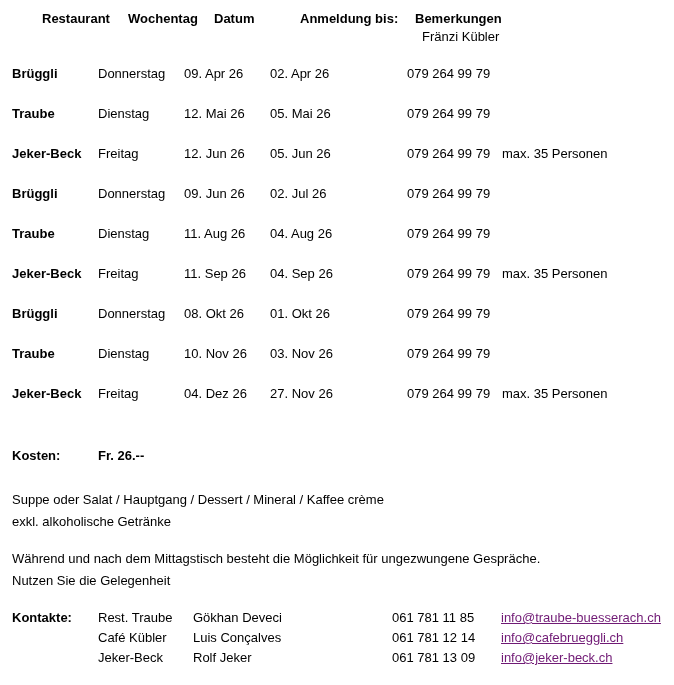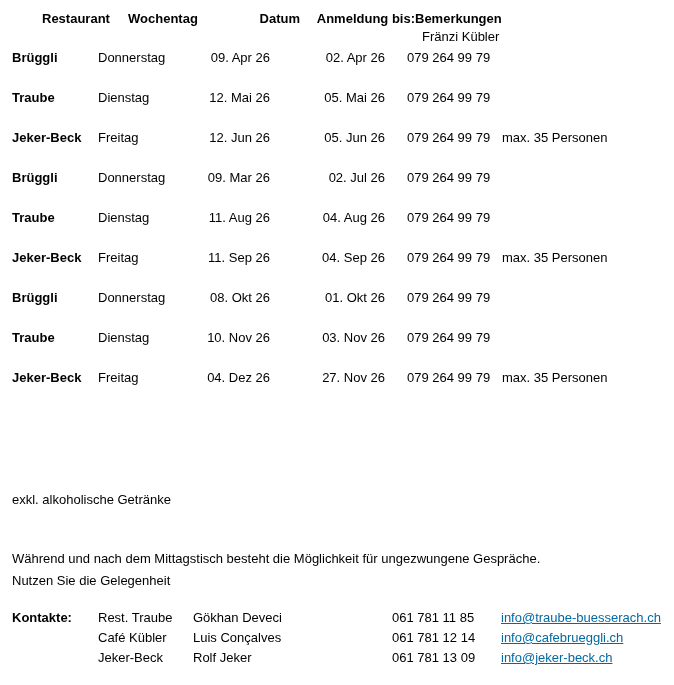--- a/index.html
+++ b/index.html
@@ -13,40 +13,40 @@
     overflow:hidden;
   }
   .grid {
     display:grid;
     grid-template-columns:86px 86px 86px 115px 117px 160px;
     padding:0 12px;
     box-sizing:border-box;
     width:674px;
   }
   .c-left   { text-align:left; }
-  .c-right  { text-align:right; }
+  .c-right  { text-align:left; }
   .c-pad22  { padding-left:22px; }
   .c-pad37  { padding-left:37px; }
   .bold     { font-weight:bold; }
   .abs      { position:absolute; left:0; }
 
   .hdr        { top:10px; line-height:18px;padding-left:42px; }
   .hdr2       { top:28px; line-height:18px; }
-  .schedule   { top:51px; }
+  .schedule   { top:67px; }
   .schedule .grid { height:40px; align-content:start; line-height:14px; }
   .costs      { top:449px; line-height:14px; }
   .menu       { top:489px; padding:0 12px; line-height:22px; }
   .note       { top:548px; padding:0 12px; line-height:22px; }
   .contacts   { top:608px; }
   .contacts .grid {
     grid-template-columns:86px 95px 199px 109px 170px;
     line-height:20px;
   }
   .contacts a {
-    color:#0369a1;
+    color:#701a75;
   }
 </style>
 </head>
 <body>
 
 <div class="page">
 
   <div class="grid abs hdr bold">
     <div class="c-left">Restaurant</div>
     <div class="c-left">Wochentag</div>
@@ -84,21 +84,21 @@
       <div class="c-left bold">Jeker-Beck</div>
       <div class="c-left">Freitag</div>
       <div class="c-right">12. Jun 26</div>
       <div class="c-right">05. Jun 26</div>
       <div class="c-left c-pad22">079 264 99 79</div>
       <div class="c-left">max. 35 Personen</div>
     </div>
     <div class="grid">
       <div class="c-left bold">Brüggli</div>
       <div class="c-left">Donnerstag</div>
-      <div class="c-right">09. Mar 26</div>
+      <div class="c-right">09. Jun 26</div>
       <div class="c-right">02. Jul 26</div>
       <div class="c-left c-pad22">079 264 99 79</div>
       <div class="c-left"></div>
     </div>
     <div class="grid">
       <div class="c-left bold">Traube</div>
       <div class="c-left">Dienstag</div>
       <div class="c-right">11. Aug 26</div>
       <div class="c-right">04. Aug 26</div>
       <div class="c-left c-pad22">079 264 99 79</div>
@@ -131,22 +131,27 @@
     <div class="grid">
       <div class="c-left bold">Jeker-Beck</div>
       <div class="c-left">Freitag</div>
       <div class="c-right">04. Dez 26</div>
       <div class="c-right">27. Nov 26</div>
       <div class="c-left c-pad22">079 264 99 79</div>
       <div class="c-left">max. 35 Personen</div>
     </div>
   </div>
 
+  <div class="grid abs costs">
+    <div class="c-left bold">Kosten:</div>
+    <div class="c-left bold">Fr. 26.--</div>
+  </div>
 
   <div class="abs menu">
+    <div>Suppe oder Salat / Hauptgang / Dessert / Mineral / Kaffee crème</div>
     <div>exkl. alkoholische Getränke</div>
   </div>
 
   <div class="abs note">
     <div>Während und nach dem Mittagstisch besteht die Möglichkeit für ungezwungene Gespräche.</div>
     <div>Nutzen Sie die Gelegenheit</div>
   </div>
 
   <div class="abs contacts">
     <div class="grid">

